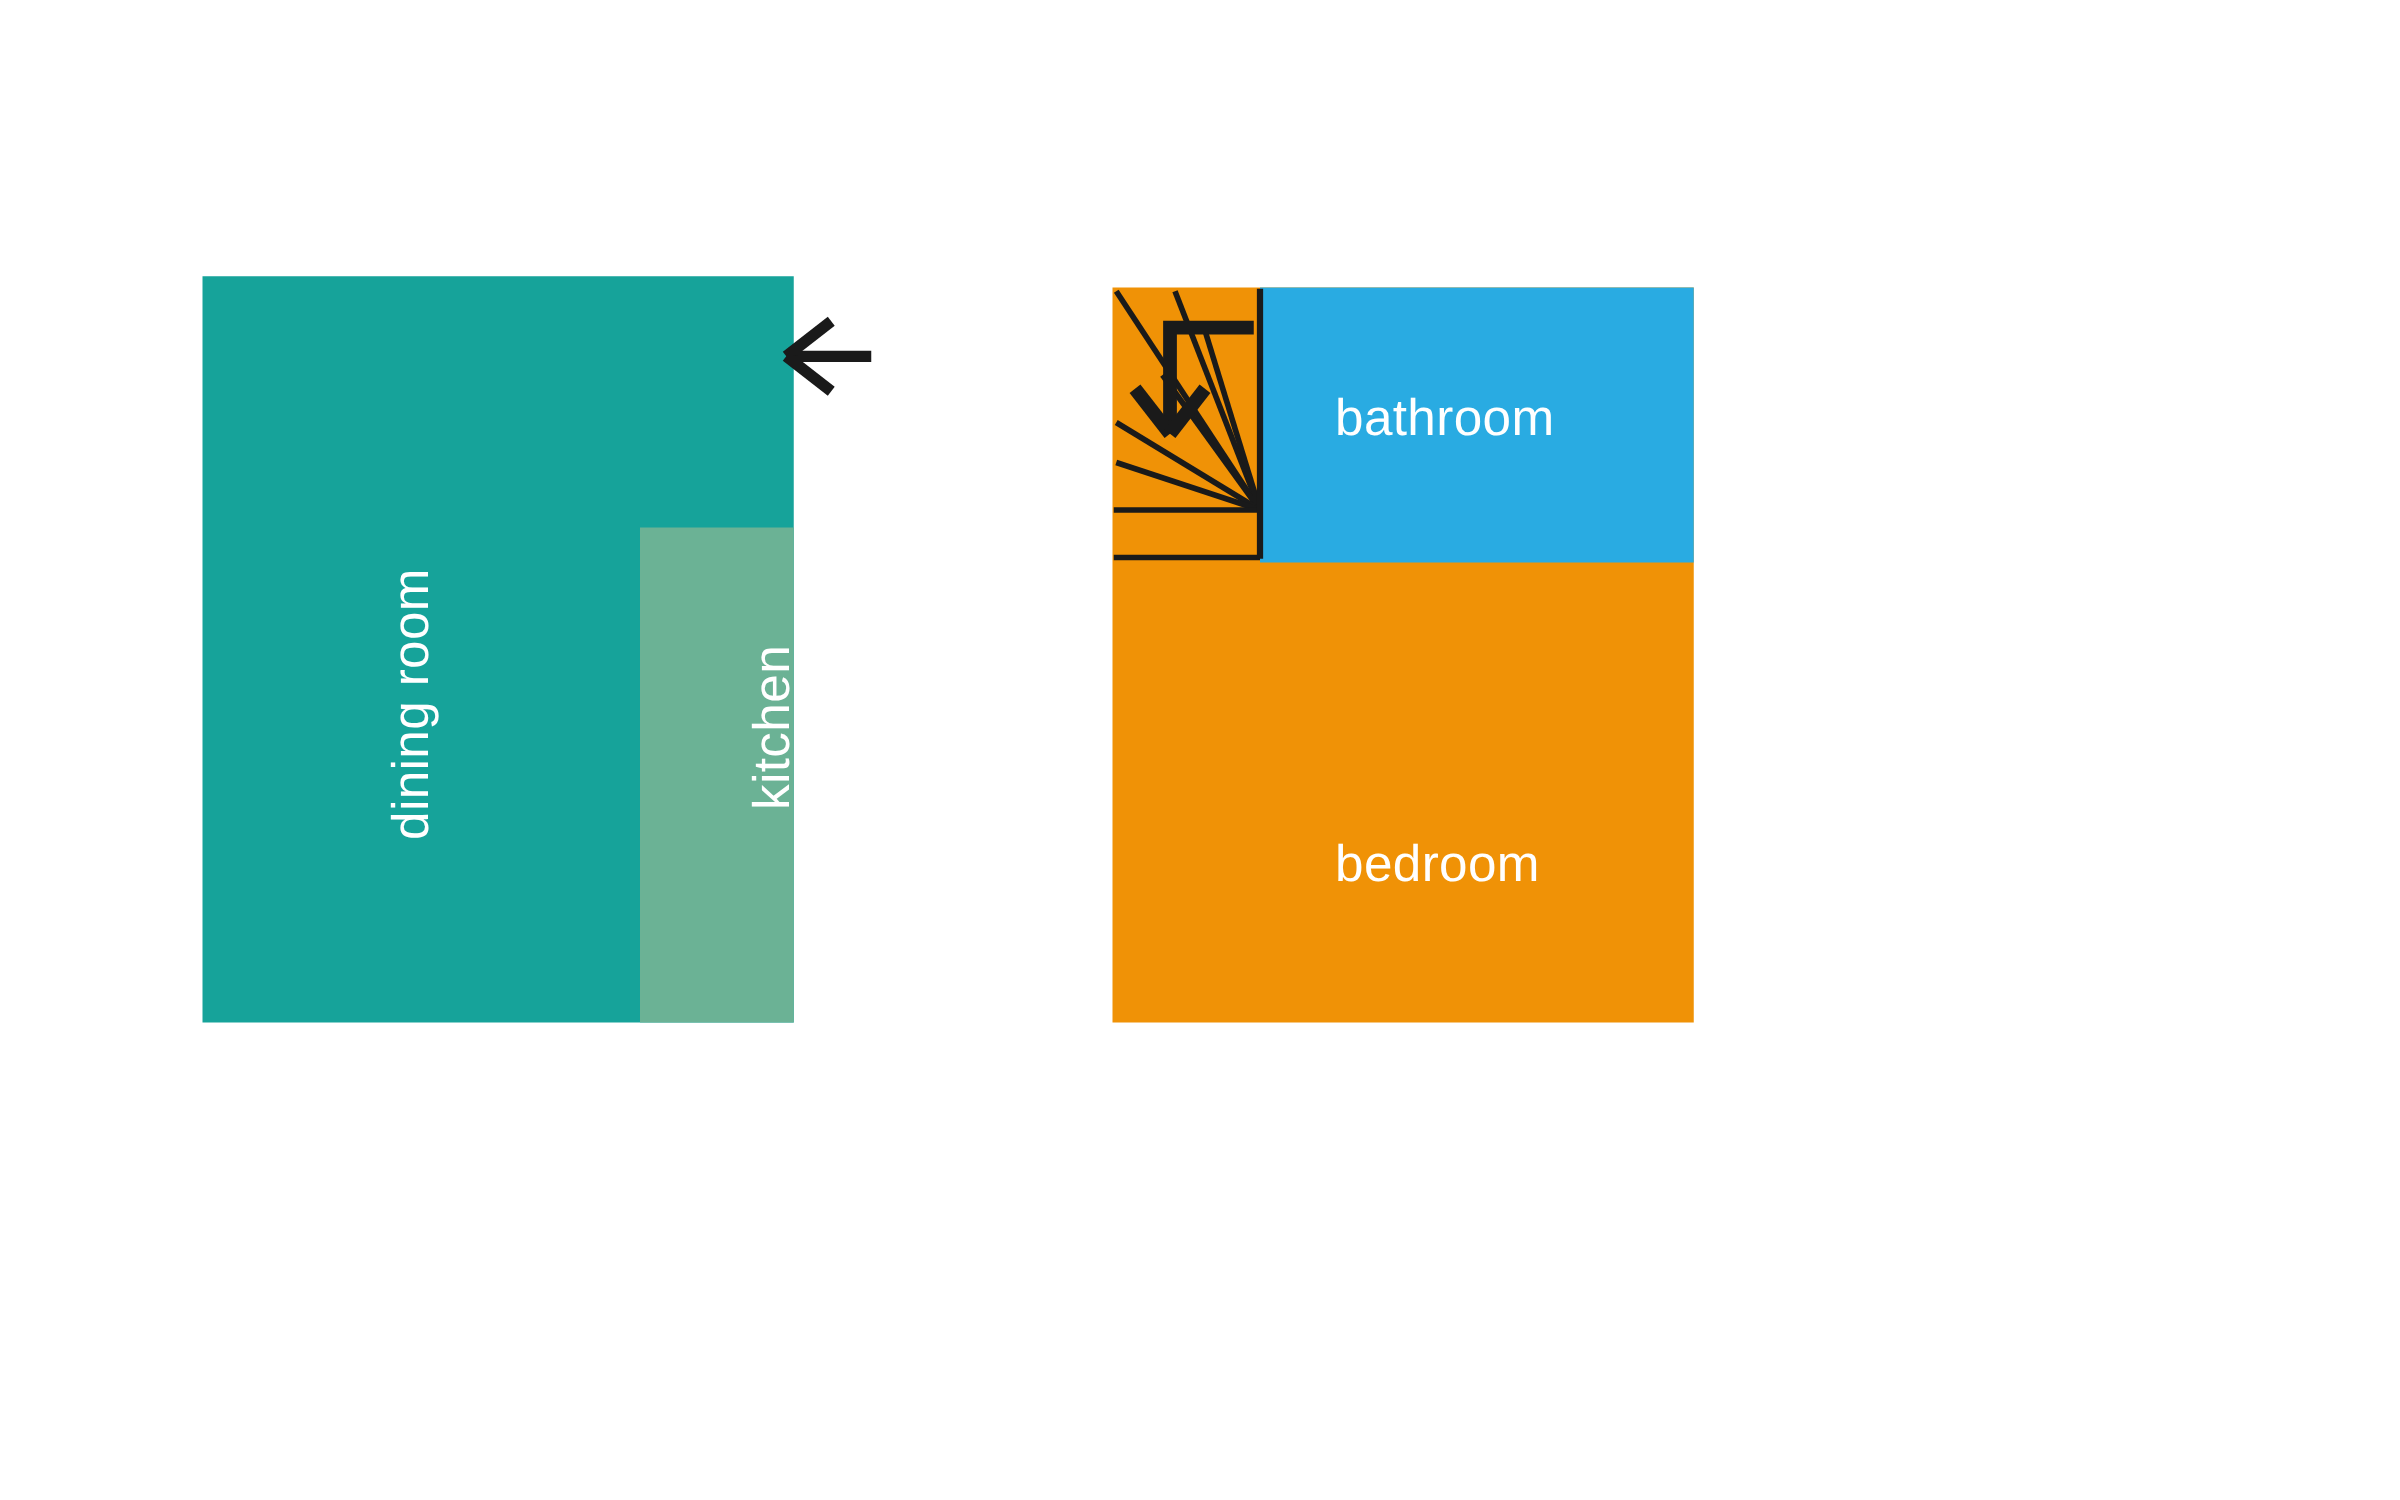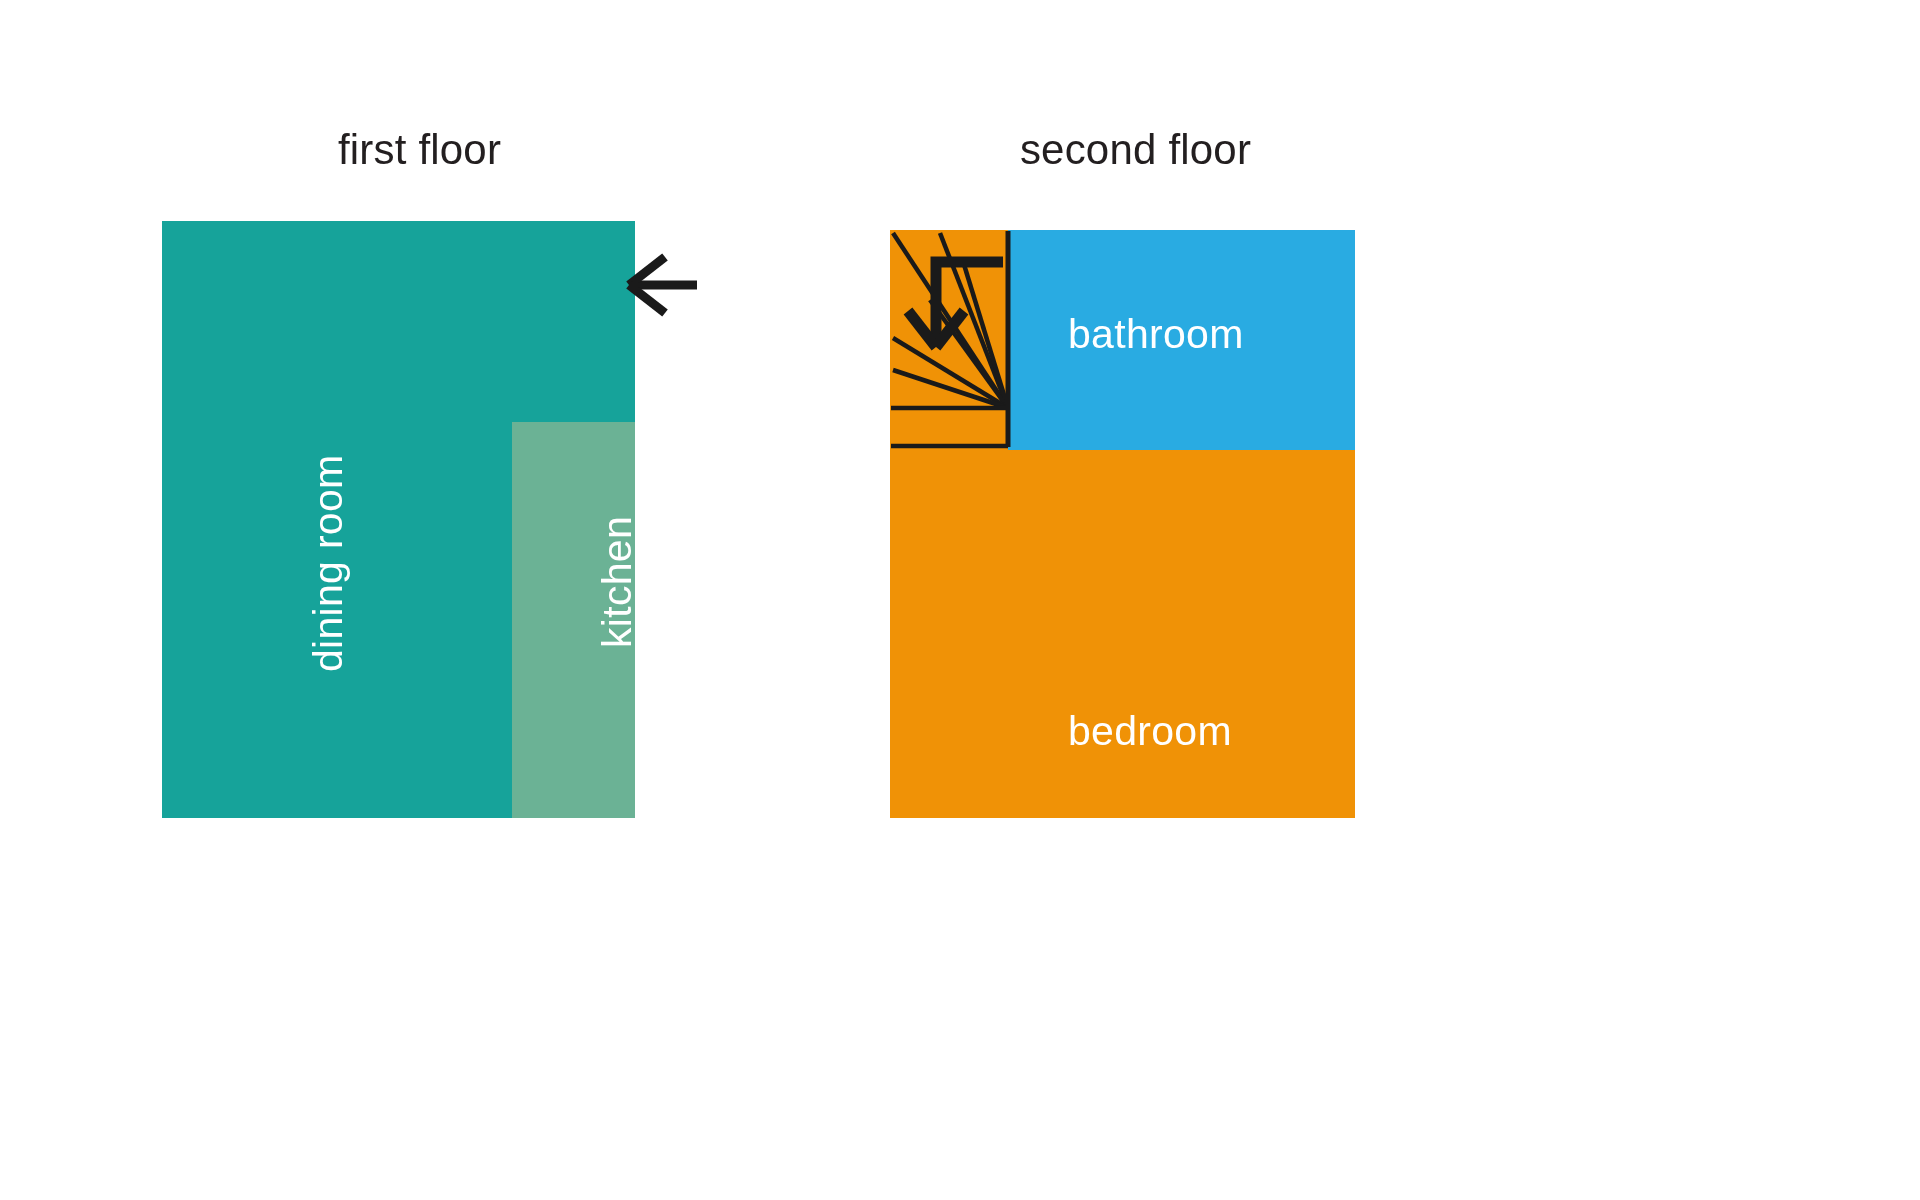--- a/index.html
+++ b/index.html
@@ -87,42 +87,41 @@
   }
   #room-bathroom {
     left: 1008px; top: 230px;
     width: 347px; height: 220px;
     background: #29abe2;
   }
   #label-bathroom {
     left: 1068px; top: 311px;
   }
   #label-bedroom {
-    left: 1068px; top: 708px;
+    left: 1068px; top: 668px;
   }
 
   
   .overlay {
     position: absolute;
     left: 0;
     top: 0;
     width: 1920px;
     height: 1200px;
     pointer-events: none;
     overflow: visible;
   }
 </style>
 </head>
 <body>
 
 <div class="stage">
 
   <div class="floor" id="floor-first">
 
-    <div class="plan-title" id="title-first">first floor</div>
 
     <div class="room" id="room-dining"></div>
 
     <div class="room" id="room-kitchen"></div>
 
     <div class="room-label label-vertical" id="label-dining">dining room</div>
 
     <div class="room-label label-vertical" id="label-kitchen">kitchen</div>
 
     <svg class="overlay" id="svg-first-annotations" viewBox="0 0 1920 1200">
@@ -131,21 +130,20 @@
         <line x1="697" y1="285" x2="632" y2="285"></line>
 
         <line x1="629" y1="285" x2="665" y2="257"></line>
         <line x1="629" y1="285" x2="665" y2="313"></line>
       </g>
     </svg>
   </div>
 
   <div class="floor" id="floor-second">
 
-    <div class="plan-title" id="title-second">second floor</div>
 
     <div class="room" id="room-bedroom"></div>
 
     <div class="room" id="room-bathroom"></div>
 
     <div class="room-label" id="label-bathroom">bathroom</div>
 
     <div class="room-label" id="label-bedroom">bedroom</div>
 
     <svg class="overlay" id="svg-second-annotations" viewBox="0 0 1920 1200">

